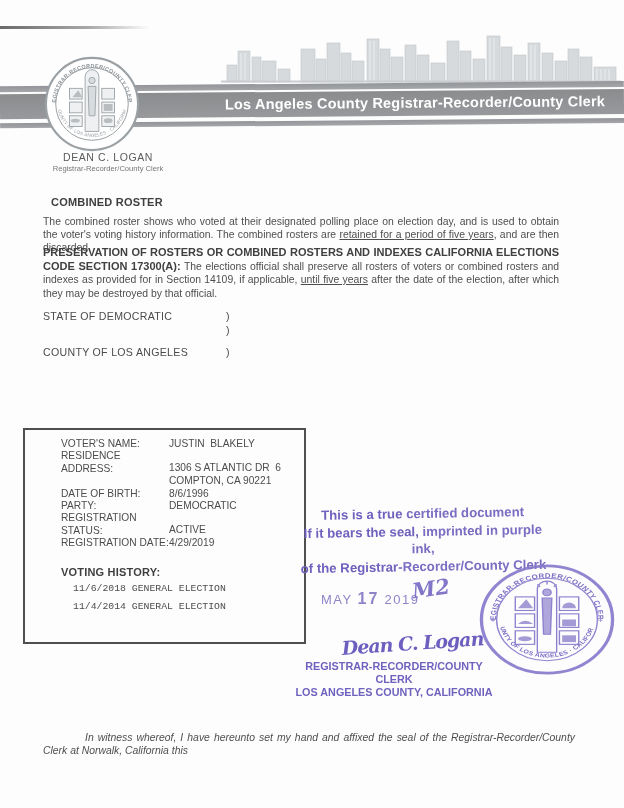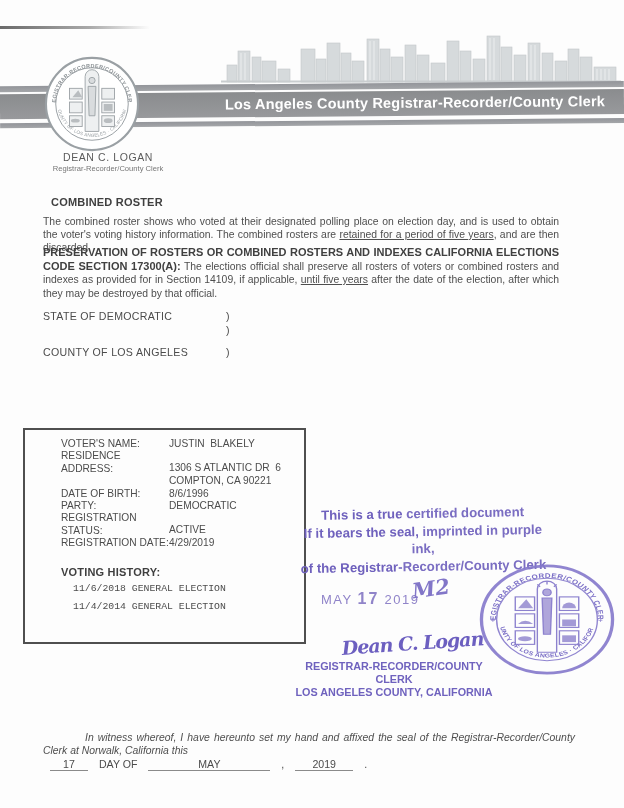--- a/index.html
+++ b/index.html
@@ -251,22 +251,14 @@
   </svg>
 
   <div class="abs signature">Dean C. Logan</div>
   <div class="abs signer">
     <div>REGISTRAR-RECORDER/COUNTY CLERK</div>
     <div>LOS ANGELES COUNTY, CALIFORNIA</div>
   </div>
 
   <p class="abs sect doc witness">In witness whereof, I have hereunto set my hand and affixed the seal of the Registrar-Recorder/County Clerk at Norwalk, California this</p>
 
-  <div class="abs dateline">
-    <span class="fill f-day">17</span><span class="dl-gap"></span>
-    <span>DAY OF</span><span class="dl-gap"></span>
-    <span class="fill f-month">MAY</span><span class="dl-gap"></span>
-    <span>,</span><span class="dl-gap"></span>
-    <span class="fill f-year">2019</span><span class="dl-gap"></span>
-    <span>.</span>
-  </div>
 
 </div>
 
 </body></html>

